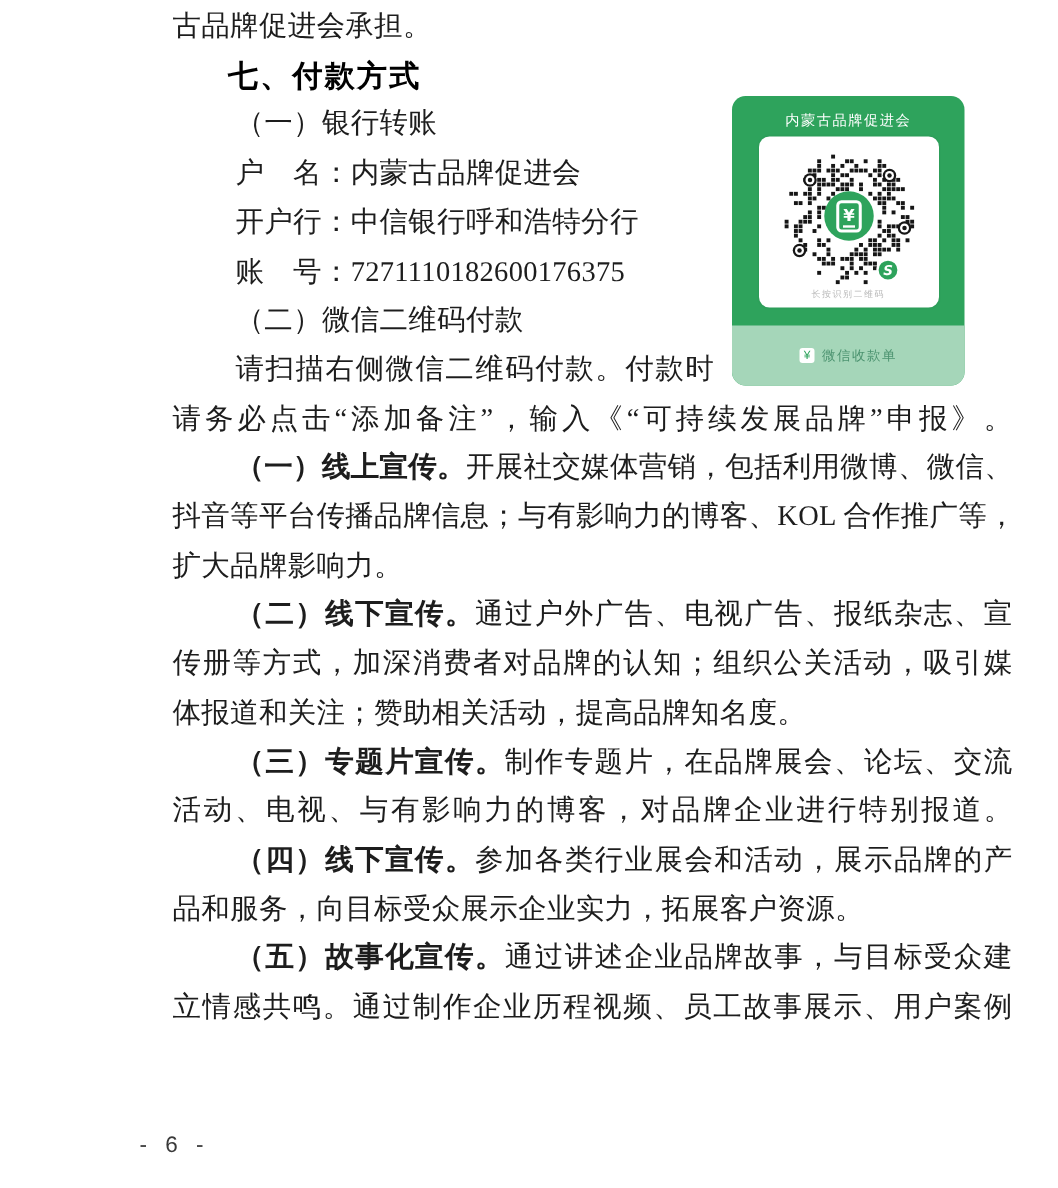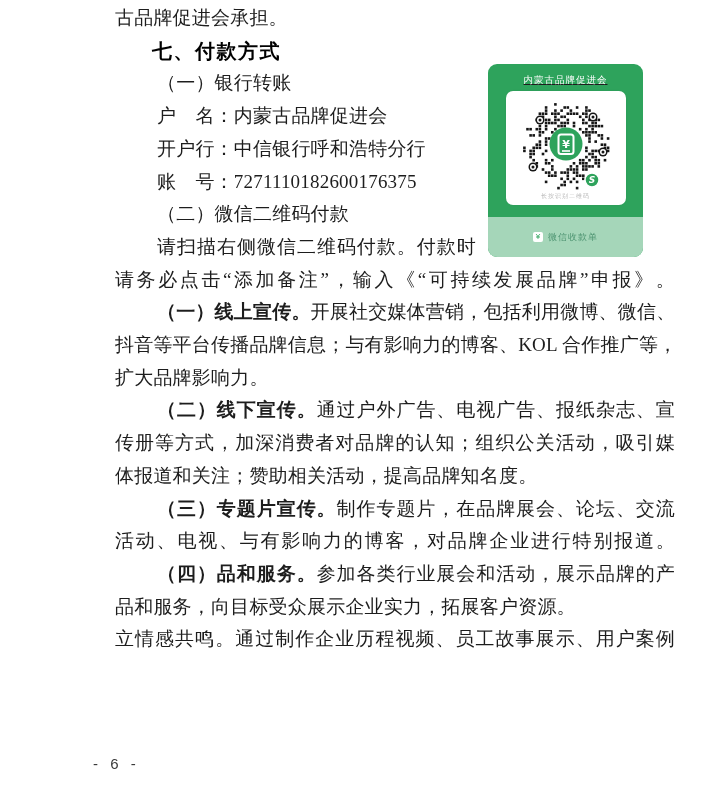--- a/index.html
+++ b/index.html
@@ -8,21 +8,21 @@
   .content{position:absolute;left:88px;top:2px;width:560px;margin-left:27px;}
   p.ln{margin:0;font-size:19px;line-height:32.7px;white-space:nowrap;letter-spacing:.2px;}
   p.ln.ind{text-indent:42px;}
   p.ln.fill{text-align:justify;text-align-last:justify;}
   p.ln.h{font-family:"Liberation Sans","DejaVu Sans",sans-serif;font-weight:700;
          font-size:20px;color:#000000;letter-spacing:1.5px;}
   p.ln.h.ind{text-indent:37px;}
   .lead{font-weight:600;}
   
   .qr-card{float:right;width:155px;height:193px;margin:-3px 32px 0 12px;
-           border-radius:9px;position:relative;text-decoration:underline;}
+           border-radius:9px;position:relative;}
   .qr-title{font-family:"Liberation Sans","DejaVu Sans",sans-serif;font-size:9.5px;
             color:#fff;text-align:center;padding-top:10px;height:17px;letter-spacing:1px;}
   .qr-box{width:120px;height:114px;background:#fff;border-radius:7px;margin:0 auto;
           position:relative;box-shadow:0 0 2px rgba(0,0,0,.08);}
   .qr-svg{position:absolute;top:3px;left:0;}
   .qr-hint{position:absolute;bottom:4px;width:100%;text-align:center;font-size:6px;
            color:#b9b9b9;letter-spacing:1px;font-family:"Liberation Sans",sans-serif;}
   .qr-footer{position:absolute;bottom:0;left:0;right:0;height:40px;
              border-radius:0 0 9px 9px;display:flex;align-items:center;
              justify-content:center;gap:5px;}
@@ -277,18 +277,19 @@
       <p class="ln ind fill">请扫描右侧微信二维码付款。付款时</p>
       <p class="ln fill">请务必点击“添加备注”，输入《“可持续发展品牌”申报》。</p>
       <p class="ln ind fill"><span class="lead">（一）线上宣传。</span>开展社交媒体营销，包括利用微博、微信、</p>
       <p class="ln fill">抖音等平台传播品牌信息；与有影响力的博客、KOL 合作推广等，</p>
       <p class="ln">扩大品牌影响力。</p>
       <p class="ln ind fill"><span class="lead">（二）线下宣传。</span>通过户外广告、电视广告、报纸杂志、宣</p>
       <p class="ln fill">传册等方式，加深消费者对品牌的认知；组织公关活动，吸引媒</p>
       <p class="ln">体报道和关注；赞助相关活动，提高品牌知名度。</p>
       <p class="ln ind fill"><span class="lead">（三）专题片宣传。</span>制作专题片，在品牌展会、论坛、交流</p>
       <p class="ln fill">活动、电视、与有影响力的博客，对品牌企业进行特别报道。</p>
-      <p class="ln ind fill"><span class="lead">（四）品和服务。</span>参加各类行业展会和活动，展示品牌的产</p>
+      <p class="ln ind fill"><span class="lead">（四）线下宣传。</span>参加各类行业展会和活动，展示品牌的产</p>
       <p class="ln">品和服务，向目标受众展示企业实力，拓展客户资源。</p>
+      <p class="ln ind fill"><span class="lead">（五）故事化宣传。</span>通过讲述企业品牌故事，与目标受众建</p>
       <p class="ln fill">立情感共鸣。通过制作企业历程视频、员工故事展示、用户案例</p>
     </div>
   <div class="page-num">- 6 -</div>
 </div>
 
 </body></html>

